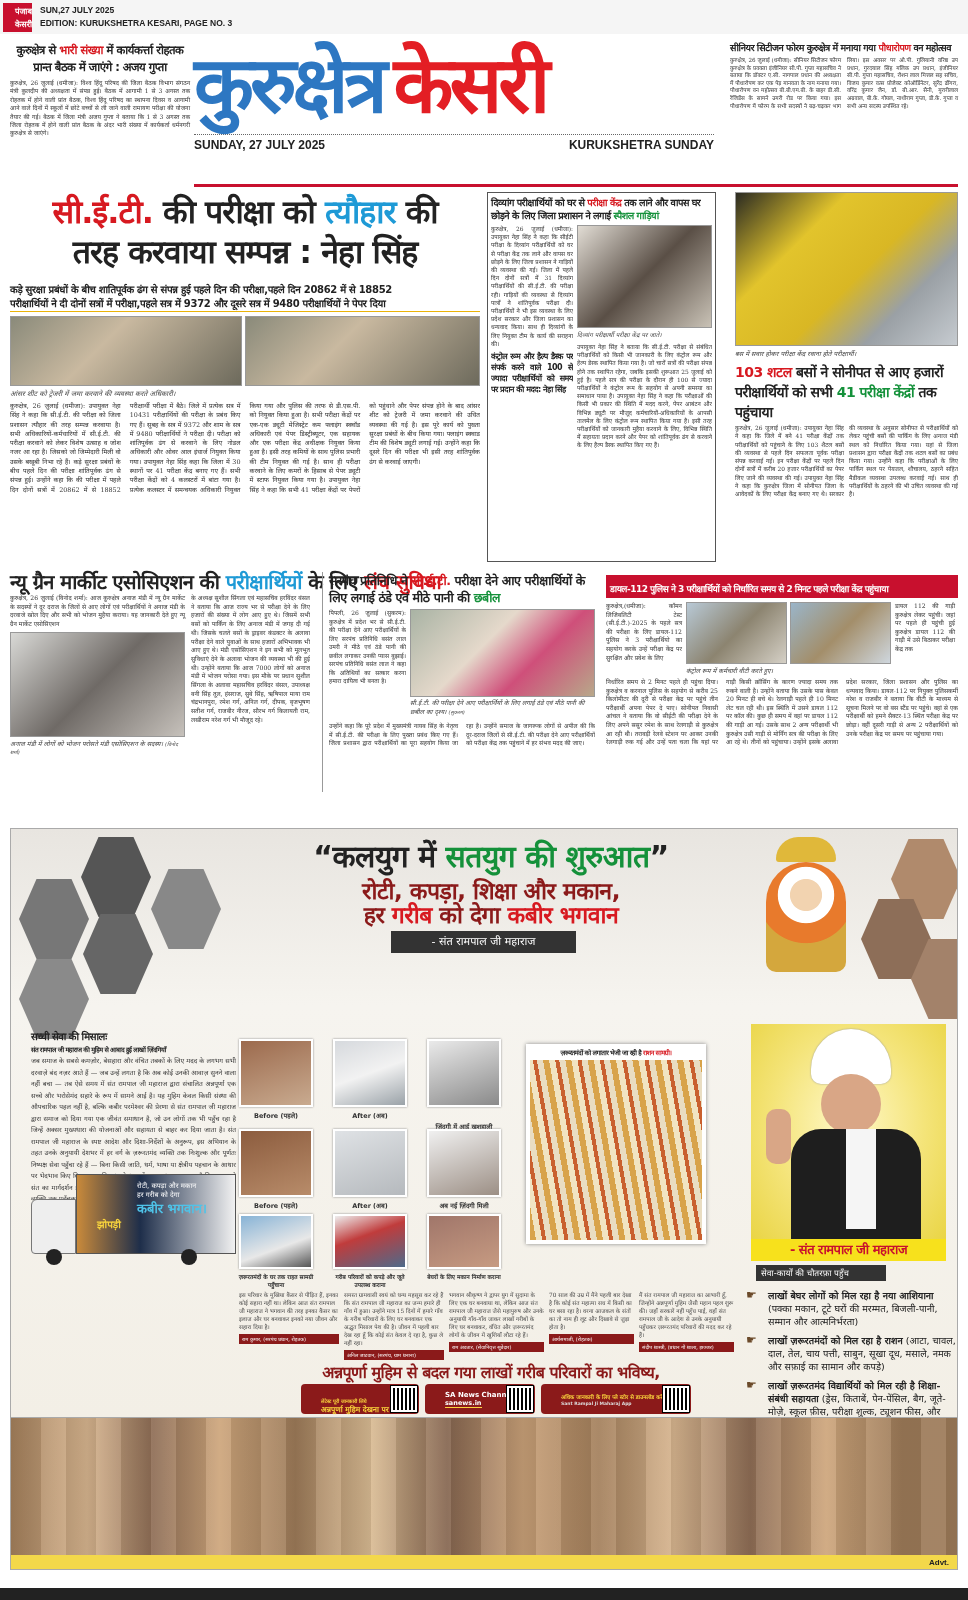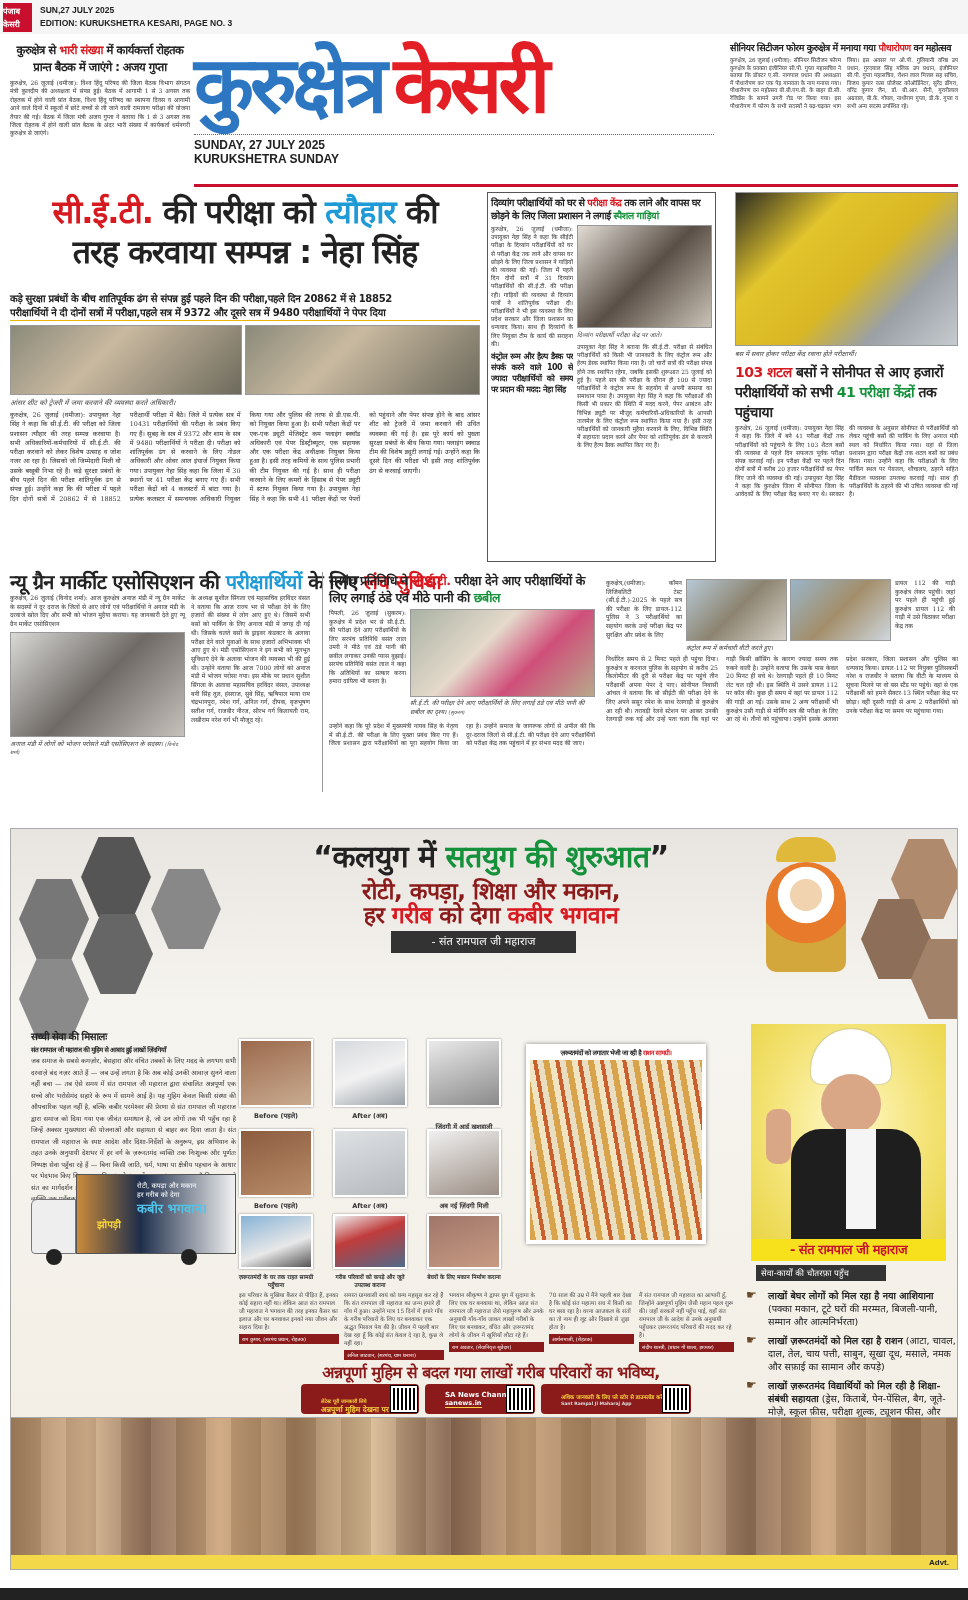--- a/index.html
+++ b/index.html
@@ -1,18 +1,18 @@
 <!DOCTYPE html>
 <html><head>
 <meta charset="utf-8">
 <style>
 *{box-sizing:border-box;margin:0;padding:0}
 body{width:968px;height:1600px;background:#fff;font-family:"DejaVu Serif",serif;color:#222;overflow:hidden;position:relative}
 .topbar{position:absolute;left:0;top:0;width:968px;height:34px;background:#f5f5f5;display:flex;align-items:center;padding-left:3px}
-.pk-logo{width:29px;height:29px;background:#c8102e;color:#fff;font-family:Liberation Serif, serif;font-size:8px;font-weight:bold;line-height:13px;text-align:left;padding-top:2px}
+.pk-logo{width:29px;height:29px;background:#c8102e;color:#fff;font-family:Liberation Serif, serif;font-size:8px;font-weight:bold;line-height:13px;text-align:right;padding-top:2px}
 .edition{margin-left:8px;font-family:"Liberation Sans",sans-serif;font-size:8.5px;font-weight:bold;color:#222;line-height:13px}
 .abs{position:absolute}
 .hl{font-family:"DejaVu Sans",sans-serif;font-weight:bold;color:#222;letter-spacing:-0.5px}
 .red{color:#d71920}.blue{color:#1e9ad6}.green{color:#14913a}
 .body-txt{font-size:6.4px;line-height:9.3px;color:#333;text-align:justify}
 .cols2{column-count:2;column-gap:8px}
 .cols4{column-count:4;column-gap:9px}
 .cols3{column-count:3;column-gap:8px}
 .caption{font-style:italic;font-size:7px;color:#444}
 .photo{background:linear-gradient(135deg,#8a8a7a,#c9b9a0 40%,#6d6a5c);border:1px solid #999}
@@ -53,41 +53,41 @@
   </div>
   <div class="body-txt" style="margin-top:3px;font-size:6px;line-height:8.4px;">कुरुक्षेत्र, 26 जुलाई (धमीजा): विश्व हिंदू परिषद की जिला बैठक विभाग संगठन मंत्री कुलदीप की अध्यक्षता में संपन्न हुई। बैठक में आगामी 1 से 3 अगस्त तक रोहतक में होने वाली प्रांत बैठक, विश्व हिंदू परिषद का स्थापना दिवस व आगामी आने वाले दिनों में स्कूलों में छोटे बच्चों से ली जाने वाली रामायण परीक्षा की योजना तैयार की गई। बैठक में जिला मंत्री अजय गुप्ता ने बताया कि 1 से 3 अगस्त तक जिला रोहतक में होने वाली प्रांत बैठक के अंदर भारी संख्या में कार्यकर्ता धर्मनगरी कुरुक्षेत्र से जाएंगे।</div>
 </div>
 
 <div class="abs" style="left:194px;top:46px;width:520px;height:120px;">
   <div style="display:flex;align-items:flex-end;">
     <span class="masthead-ku">कुरुक्षेत्र</span>
     <span class="masthead-ke" style="margin-left:10px;">केसरी</span>
   </div>
   <div style="border-top:1px dotted #666;margin-top:10px;width:520px;"></div>
-  <div style="display:flex;justify-content:space-between;font-family:'Liberation Sans',sans-serif;font-weight:bold;font-size:12px;padding-top:3px;flex-direction:column;">
+  <div style="display:flex;justify-content:space-between;font-family:'Liberation Sans',sans-serif;font-weight:bold;font-size:12px;padding-top:3px;">
     <span>SUNDAY, 27  JULY  2025</span>
     <span>KURUKSHETRA SUNDAY</span>
   </div>
 </div>
 
 <div class="abs" style="left:730px;top:42px;width:228px;">
   <div class="hl" style="font-size:9.5px;line-height:12px;">
     <span>सीनियर सिटीजन फोरम कुरुक्षेत्र में मनाया गया </span><span class="red">पौधारोपण</span><span> वन महोत्सव</span>
   </div>
   <div class="body-txt cols2" style="margin-top:3px;font-size:5.6px;line-height:7.6px;column-gap:6px;">कुरुक्षेत्र, 26 जुलाई (धमीजा): सीनियर सिटीजन फोरम कुरुक्षेत्र के प्रवक्ता इंजीनियर सी.पी. गुप्ता महासचिव ने बताया कि डॉक्टर ए.सी. नागपाल प्रधान की अध्यक्षता में पौधारोपण कर एक पेड़ मानवता के नाम मनाया गया। पौधारोपण वन महोत्सव बी.बी.एम.बी. के बाहर डी.सी. रेजिडेंस के सामने उमरी रोड पर किया गया। इस पौधारोपण में फोरम के सभी सदस्यों ने बढ़-चढ़कर भाग लिया। इस अवसर पर ओ.पी. गुलियानी वरिष्ठ उप प्रधान, गुरदयाल सिंह मलिक उप प्रधान, इंजीनियर सी.पी. गुप्ता महासचिव, रोशन लाल मित्तल सह सचिव, विजय कुमार वत्स प्रोजेक्ट कोऑर्डिनेटर, सुरेंद्र ढींगरा, वरिंद्र कुमार जैन, डॉ. बी.आर. सैनी, मुरारीलाल अग्रवाल, बी.के. गोयल, नाथीराम गुप्ता, डी.के. गुप्ता व सभी अन्य सदस्य उपस्थित रहे।</div>
 </div>
 
 <div class="abs rule-red" style="left:194px;top:184px;width:764px;"></div>
 
 <div class="abs" style="left:10px;top:192px;width:470px;">
   <div class="hl" style="font-size:32px;line-height:40px;text-align:center;letter-spacing:-1px;">
     <span class="red">सी.ई.टी.</span><span> की परीक्षा को </span><span class="blue">त्यौहार</span><span> की</span><br>
     <span>तरह करवाया सम्पन्न : नेहा सिंह</span>
   </div>
-  <div class="hl" style="font-size:10px;line-height:14px;margin-top:20px;letter-spacing:-0.3px;">
+  <div class="hl" style="font-size:10px;line-height:14px;margin-top:11px;letter-spacing:-0.3px;">
     <div>कड़े सुरक्षा प्रबंधों के बीच शातिपूर्वक ढंग से संपन्न हुई पहले दिन की परीक्षा,पहले दिन 20862 में से 18852</div>
     <div style="border-bottom:1px solid #eab308;">परीक्षार्थियों ने दी दोनों सत्रों में परीक्षा,पहले सत्र में 9372 और दूसरे सत्र में 9480 परीक्षार्थियों ने पेपर दिया</div>
   </div>
   <div style="display:flex;gap:3px;margin-top:4px;">
     <div class="photo" style="width:232px;height:70px;"></div>
     <div class="photo" style="width:235px;height:70px;"></div>
   </div>
   <div class="caption" style="margin-top:3px;">आंसर शीट को ट्रेजरी में जमा करवाने की व्यवस्था करते अधिकारी।</div>
   <div class="body-txt cols4" style="margin-top:4px;height:152px;overflow:hidden;">कुरुक्षेत्र, 26 जुलाई (धमीजा): उपायुक्त नेहा सिंह ने कहा कि सी.ई.टी. की परीक्षा को जिला प्रशासन त्यौहार की तरह सम्पन्न करवाया है। सभी अधिकारियों-कर्मचारियों में सी.ई.टी. की परीक्षा करवाने को लेकर विशेष उत्साह व जोश नजर आ रहा है। जिसको जो जिम्मेदारी मिली वो उसके बखूबी निभा रहे हैं। कड़े सुरक्षा प्रबंधों के बीच पहले दिन की परीक्षा शांतिपूर्वक ढंग से संपन्न हुई। उन्होंने कहा कि की परीक्षा में पहले दिन दोनों सत्रों में 20862 में से 18852 परीक्षार्थी परीक्षा में बैठे। जिले में प्रत्येक सत्र में 10431 परीक्षार्थियों की परीक्षा के प्रबंध किए गए हैं। सुबह के सत्र में 9372 और शाम के सत्र में 9480 परीक्षार्थियों ने परीक्षा दी। परीक्षा को शांतिपूर्वक ढंग से करवाने के लिए नोडल अधिकारी और ओवर आल इंचार्ज नियुक्त किया गया। उपायुक्त नेहा सिंह कहा कि जिला में 30 स्थानों पर 41 परीक्षा केंद्र बनाए गए हैं। सभी परीक्षा केंद्रों को 4 कलस्टरों में बांटा गया है। प्रत्येक कलस्टर में समन्वयक अधिकारी नियुक्त किया गया और पुलिस की तरफ से डी.एस.पी. को नियुक्त किया हुआ है। सभी परीक्षा केंद्रों पर एक-एक ड्यूटी मेजिस्ट्रेट कम फ्लाइंग स्क्वॉड अधिकारी एवं पेपर डिस्ट्रीब्यूटर, एक सहायक और एक परीक्षा केंद्र अधीक्षक नियुक्त किया हुआ है। इसी तरह कमियों के साथ पुलिस प्रभारी की टीम नियुक्त की गई है। साथ ही परीक्षा करवाने के लिए कमरों के हिसाब से पेपर ड्यूटी में स्टाफ नियुक्त किया गया है। उपायुक्त नेहा सिंह ने कहा कि सभी 41 परीक्षा केंद्रों पर पेपरों को पहुंचाने और पेपर संपन्न होने के बाद आंसर शीट को ट्रेजरी में जमा करवाने की उचित व्यवस्था की गई है। इस पूरे कार्य को पुख्ता सुरक्षा प्रबंधों के बीच किया गया। फ्लाइंग स्क्वाड टीम की विशेष ड्यूटी लगाई गई। उन्होंने कहा कि दूसरे दिन की परीक्षा भी इसी तरह शांतिपूर्वक ढंग से करवाई जाएगी।</div>
 </div>
@@ -146,20 +146,23 @@
       <div class="photo" style="width:185px;height:88px;background:linear-gradient(135deg,#a9b3a4,#e5d9cb 40%,#cf4f7a 65%,#b8a88a);"></div>
       <div class="caption" style="font-size:6.3px;line-height:8.5px;margin-top:2px;">
         <span>सी.ई.टी. की परीक्षा देने आए परीक्षार्थियों के लिए लगाई ठंडे एवं मीठे पानी की छबील का दृश्य।</span> <span style="font-size:5px;">(सुकरम)</span>
       </div>
     </div>
   </div>
   <div class="body-txt cols2" style="font-size:6px;line-height:8.5px;margin-top:3px;height:70px;overflow:hidden;">उन्होंने कहा कि पूरे प्रदेश में मुख्यमंत्री नायब सिंह के नेतृत्व में सी.ई.टी. की परीक्षा के लिए पुख्ता प्रबंध किए गए हैं। जिला प्रशासन द्वारा परीक्षार्थियों का पूरा सहयोग किया जा रहा है। उन्होंने समाज के जागरूक लोगों से अपील की कि दूर-दराज जिलों से सी.ई.टी. की परीक्षा देने आए परीक्षार्थियों को परीक्षा केंद्र तक पहुंचाने में हर संभव मदद की जाए।</div>
 </div>
 
 <div class="abs" style="left:606px;top:575px;width:352px;">
+  <div style="background:#c8102e;color:#fff;padding:2px 4px;" class="hl">
+    <span style="font-size:9px;color:#fff;">डायल-112 पुलिस ने 3 परीक्षार्थियों को निर्धारित समय से 2 मिनट पहले परीक्षा केंद्र पहुंचाया</span>
+  </div>
   <div style="display:flex;gap:4px;margin-top:4px;">
     <div class="body-txt" style="width:76px;font-size:6.1px;line-height:8.6px;">कुरुक्षेत्र,(धमीजा): कॉमन लिजिबलिटी टेस्ट (सी.ई.टी.)-2025 के पहले सत्र की परीक्षा के लिए डायल-112 पुलिस ने 3 परीक्षार्थियो का सहयोग करके उन्हें परीक्षा केंद्र पर सुरक्षित और प्रवेश के लिए</div>
     <div style="width:205px;">
       <div style="display:flex;gap:3px;">
         <div class="photo" style="width:101px;height:62px;background:linear-gradient(135deg,#b8c9d6,#8c8470 50%,#d5d0c6);"></div>
         <div class="photo" style="width:101px;height:62px;background:linear-gradient(135deg,#9ab5c9,#a38e6a 50%,#cfd7de);"></div>
       </div>
       <div class="caption" style="font-size:6.3px;margin-top:2px;">कंट्रोल रूम में कर्मचारी वीटी करते हुए।</div>
     </div>
     <div class="body-txt" style="width:60px;font-size:6.1px;line-height:8.6px;">डायल 112 की गाड़ी कुरुक्षेत्र लेकर पहुंची। जहां पर पहले ही पहुंची हुई कुरुक्षेत्र डायल 112 की गाड़ी में उसे बिठाकर परीक्षा केंद्र तक</div>

